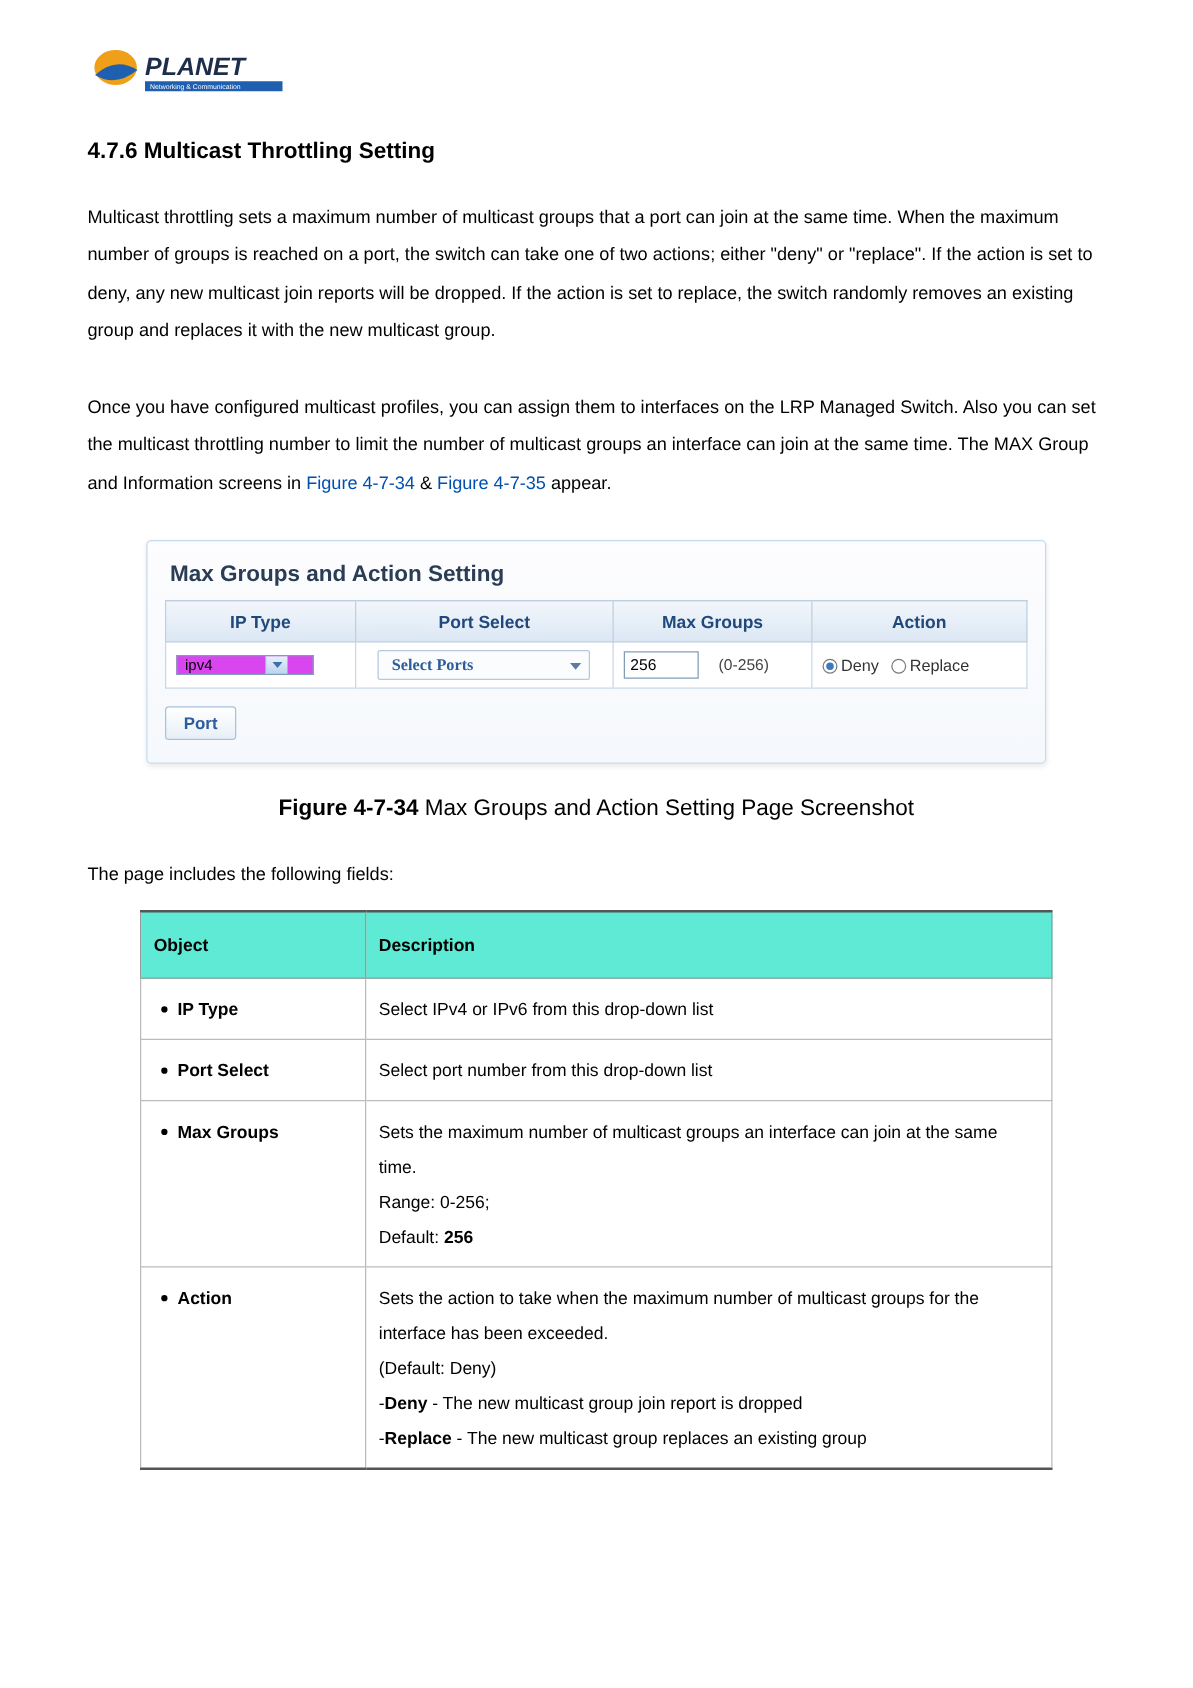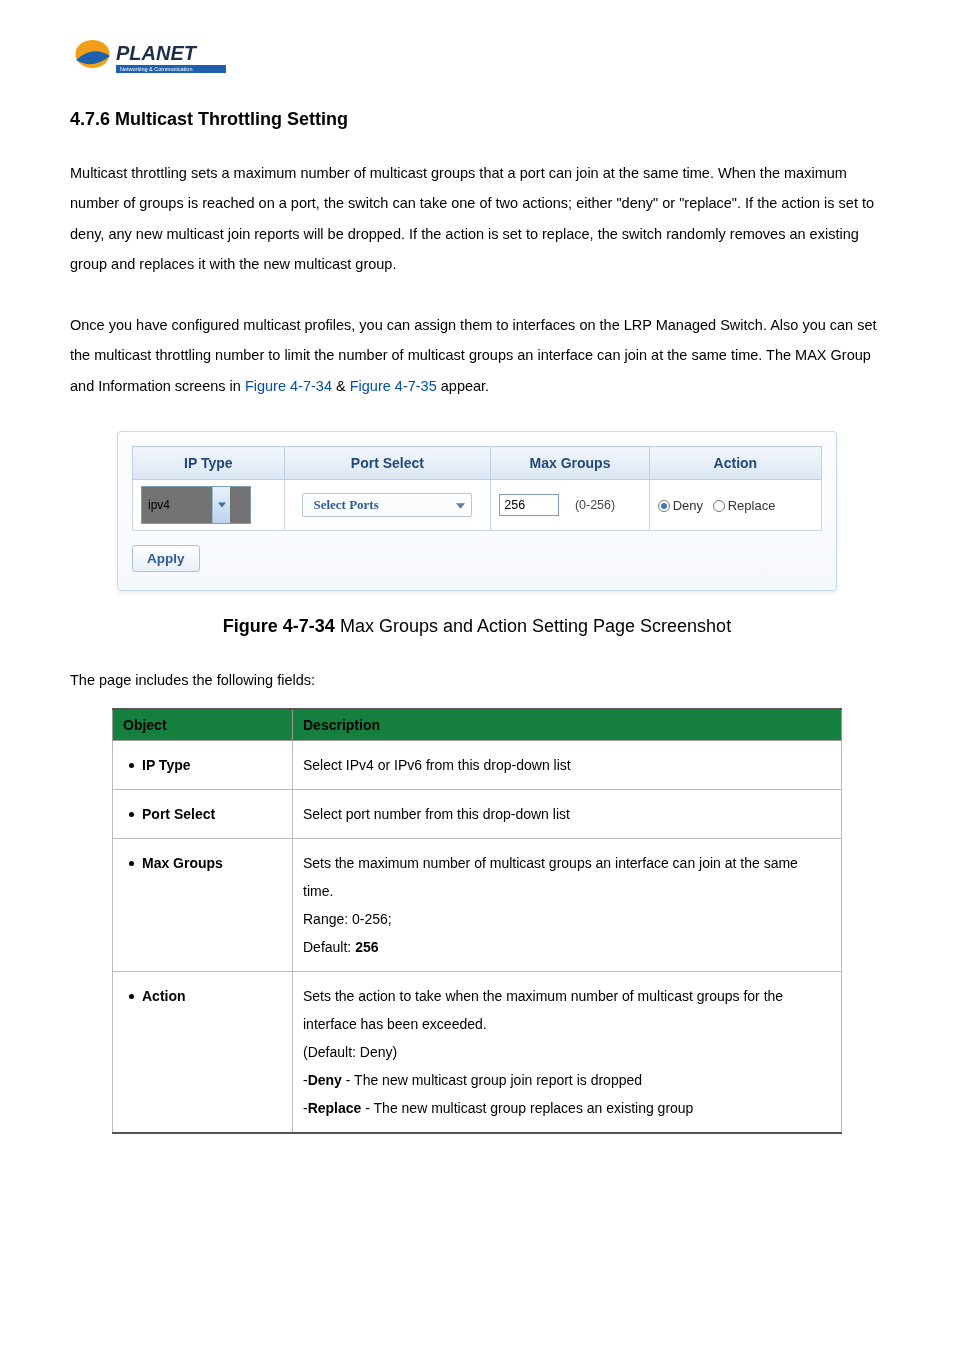--- a/index.html
+++ b/index.html
@@ -67,24 +67,24 @@
   .form-table td {
     border: 1px solid #c9d7e6;
     padding: 6px 8px;
     background: #fff;
     font-size: 13px;
     text-align: left;
     vertical-align: middle;
   }
   .dropdown {
     display: inline-flex;
-    align-items: center;
+    align-items: flex-start;
     border: 1px solid #7f9db9;
-    background: #737373;
-    height: 38px;
+    background: #d946ef;
+    height: 16px;
     font-size: 12px;
   }
   .dropdown .dd-text {
     padding: 0 6px;
     min-width: 70px;
   }
   .dropdown .dd-arrow {
     width: 18px;
     height: 100%;
     display: flex;
@@ -167,25 +167,25 @@
     font-size:14.5px;
     margin:0 0 20px 0;
   }
   .spec-table {
     width: 730px;
     margin: 0 auto 40px auto;
     border-collapse: collapse;
     font-size: 14px;
   }
   .spec-table thead th {
-    background: #15803d;
+    background: #5eead4;
     border: 1px solid #999;
     border-top: 2px solid #555;
     text-align: left;
-    padding: 7px 10px;
+    padding: 18px 10px;
     font-weight: bold;
   }
   .spec-table tbody td {
     border: 1px solid #bbb;
     padding: 10px 10px;
     vertical-align: top;
     line-height: 2.0;
   }
   .spec-table tbody tr:last-child td {
     border-bottom: 2px solid #555;
@@ -220,20 +220,21 @@
 
   <div class="section-heading">4.7.6 Multicast Throttling Setting</div>
 
   <div class="body-text">Multicast throttling sets a maximum number of multicast groups that a port can join at the same time. When the maximum number of groups is reached on a port, the switch can take one of two actions; either "deny" or "replace". If the action is set to deny, any new multicast join reports will be dropped. If the action is set to replace, the switch randomly removes an existing group and replaces it with the new multicast group.</div>
 
   <div class="body-text">
     <span>Once you have configured multicast profiles, you can assign them to interfaces on the LRP Managed Switch. Also you can set the multicast throttling number to limit the number of multicast groups an interface can join at the same time. The MAX Group and Information screens in </span><span class="xref">Figure 4-7-34</span><span> &amp; </span><span class="xref">Figure 4-7-35</span><span> appear.</span>
   </div>
 
   <div class="panel">
+    <div class="panel-title">Max Groups and Action Setting</div>
     <table class="form-table">
       <thead>
         <tr>
           <th style="width:22%">IP Type</th>
           <th style="width:30%">Port Select</th>
           <th style="width:23%">Max Groups</th>
           <th style="width:25%">Action</th>
         </tr>
       </thead>
       <tbody>
@@ -268,21 +269,21 @@
                 <span class="radio-indicator checked"></span><span>Deny</span>
               </label>
               <label>
                 <span class="radio-indicator"></span><span>Replace</span>
               </label>
             </span>
           </td>
         </tr>
       </tbody>
     </table>
-    <span class="apply-btn">Apply</span>
+    <span class="apply-btn">Port</span>
   </div>
 
   <div class="figure-caption">
     <b>Figure 4-7-34</b><span> Max Groups and Action Setting Page Screenshot</span>
   </div>
 
   <div class="fields-intro">The page includes the following fields:</div>
 
   <table class="spec-table">
     <thead>

